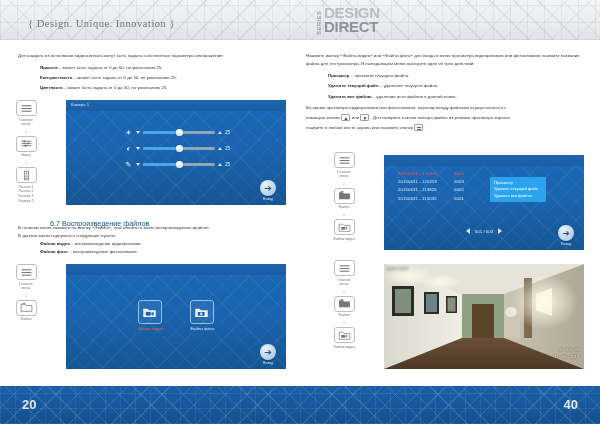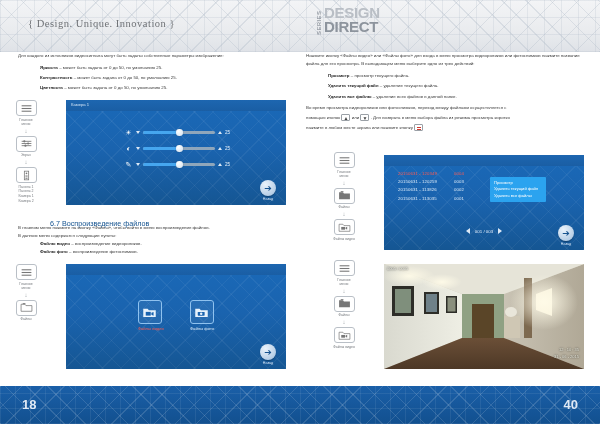--- a/index.html
+++ b/index.html
@@ -3,21 +3,21 @@
 <meta charset="utf-8">
 <style>
   *{box-sizing:border-box;margin:0;padding:0}
   html,body{width:600px;height:424px;overflow:hidden}
   body{
     font-family:"Liberation Sans","DejaVu Sans",sans-serif;
     background:#ffffff;color:#2b2b2b;position:relative;
   }
   
   .header{
-    position:absolute;left:0;top:0;width:600px;height:52px;
+    position:absolute;left:0;top:0;width:600px;height:40px;
     background:
       repeating-linear-gradient(45deg, rgba(170,182,196,.30) 0 1px, transparent 1px 17px),
       repeating-linear-gradient(-45deg, rgba(170,182,196,.30) 0 1px, transparent 1px 17px),
       repeating-linear-gradient(0deg, rgba(170,182,196,.22) 0 1px, transparent 1px 17px),
       repeating-linear-gradient(90deg, rgba(170,182,196,.22) 0 1px, transparent 1px 17px),
       linear-gradient(180deg,#f3f4f6 0%,#e9ebee 62%,#dfe2e7 100%);
   }
   .tagline{
     position:absolute;left:28px;top:18px;
     font-size:10.5px;letter-spacing:.5px;color:#6f7276;
@@ -490,15 +490,15 @@
           <path d="M2 4h7l2 2.5h11V17H2z" fill="none" stroke="#777" stroke-width="1.3"></path>
           <rect x="6" y="9" width="7" height="5" fill="#777"></rect>
           <path d="M14 10l3-1.2v5L14 12.6z" fill="#777"></path>
         </svg>
     </div>
     <div class="raillbl">Файлы видео</div>
   </div>
 </div>
 
 <div class="footer">
-  <div class="pgnum left">18</div>
+  <div class="pgnum left">20</div>
   <div class="pgnum right">40</div>
 </div>
 
 </body></html>

